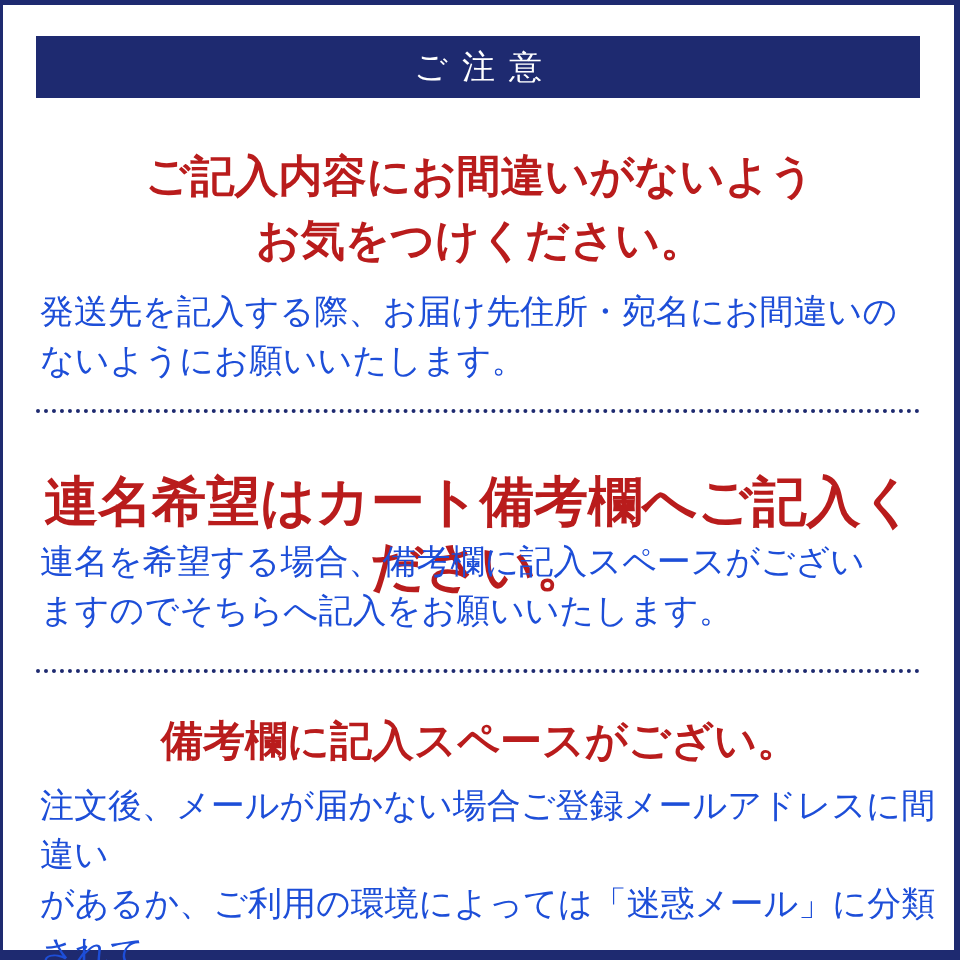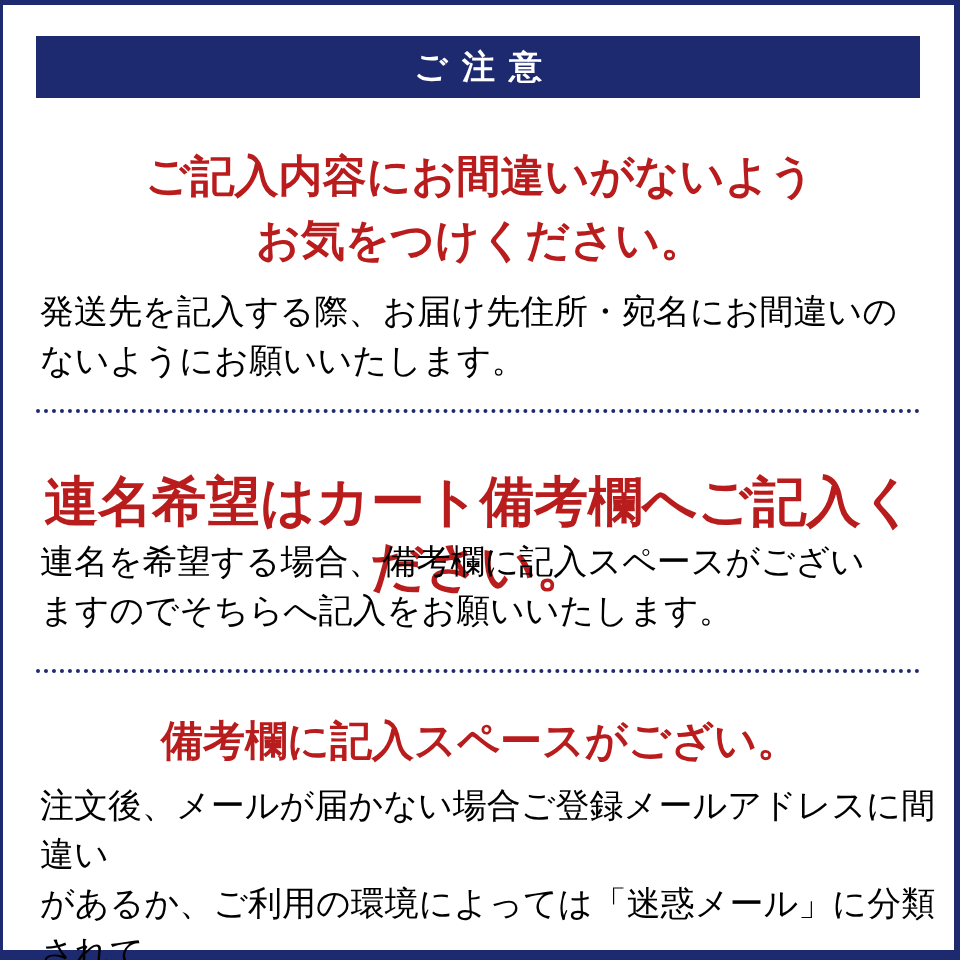--- a/index.html
+++ b/index.html
@@ -26,21 +26,21 @@
     left: 36px;
     top: 36px;
     width: 884px;
     height: 62px;
     background: #1e2a70;
     color: #ffffff;
     display: flex;
     align-items: center;
     justify-content: center;
     font-size: 33px;
-    font-weight: bold;
+    font-weight: normal;
     letter-spacing: 14px;
     text-indent: 14px;
   }
   .heading {
     position: absolute;
     left: 20px;
     right: 20px;
     margin: 4px;
     text-align: center;
     color: #b91c1c;
@@ -60,21 +60,21 @@
   .heading-3 {
     top: 712px;
     font-size: 42px;
     line-height: 1.2;
   }
   .body-text {
     position: absolute;
     left: 40px;
     right: 20px;
     margin: 0;
-    color: #000000;
+    color: #1d4ed8;
     font-size: 34px;
     line-height: 1.44;
     white-space: pre-line;
     text-align: left;
   }
   .body-1 { top: 287px; }
   .body-2 { top: 537px; }
   .body-3 { top: 781px; }
   .divider {
     position: absolute;

